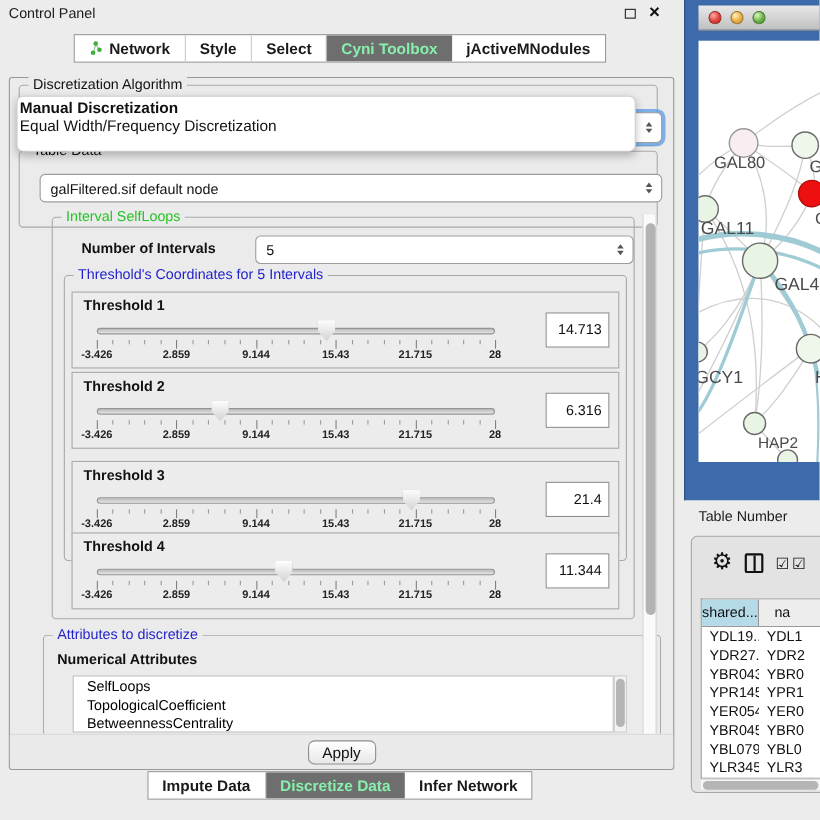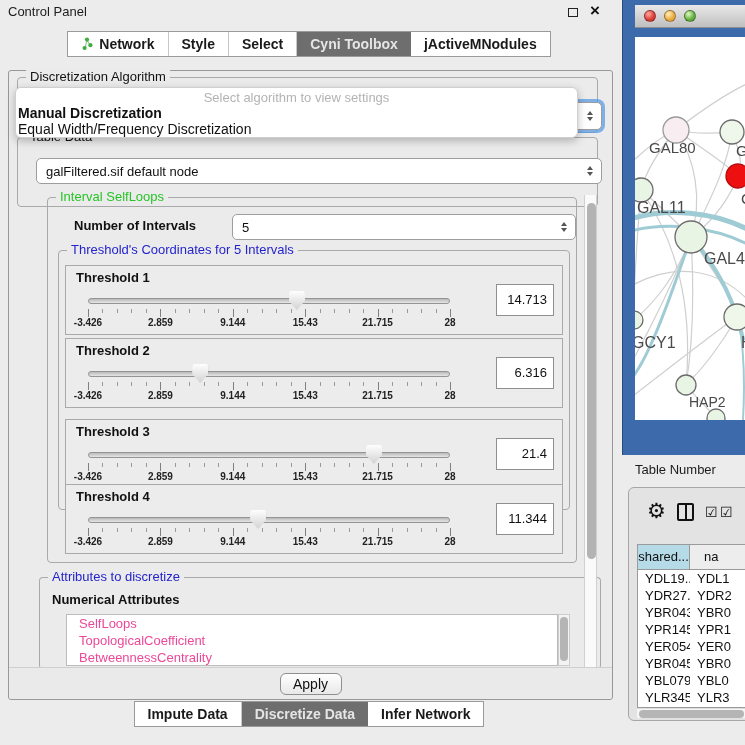--- a/index.html
+++ b/index.html
@@ -11,21 +11,21 @@
   #titlebar{position:absolute;left:0;top:0;right:0;height:22px;}
   #titlebar .title{position:absolute;left:8px;top:4px;font-size:13px;color:#1c1c1c;}
   #float-btn{position:absolute;right:40px;top:8px;width:10px;height:9px;border:1.6px solid #222;}
   #close-btn{position:absolute;right:18px;top:1px;font-size:17px;font-weight:900;color:#111;line-height:20px;}
 
   
   .tabstrip{display:inline-flex;background:#fff;border:1px solid #9a9a9a;border-radius:0;overflow:hidden;}
   .tabstrip .tab{display:flex;align-items:center;gap:5px;padding:4px 13px;font-size:14px;font-weight:600;
      color:#1a1a1a;border-right:1px solid #c9c9c9;white-space:nowrap;}
   .tabstrip .tab:last-child{border-right:none;}
-  .tabstrip .tab.selected{background:#6e6e6e;color:#e5e5e5;border-right:none;}
+  .tabstrip .tab.selected{background:#6e6e6e;color:#86efac;border-right:none;}
   #top-tabs-wrap{position:absolute;left:0;top:31px;width:618px;text-align:center;}
   #bottom-tabs-wrap{position:absolute;left:0;top:701px;width:618px;text-align:center;}
 
   
   #main-pane{position:absolute;left:8px;top:70px;width:605px;height:630px;background:#ebebeb;
      border:1px solid #989898;border-radius:3px;}
 
   .group{position:absolute;border:1px solid #a9a9a9;border-radius:4px;}
   .group>.gtitle{position:absolute;left:8px;top:-9px;background:#ebebeb;padding:0 4px;font-size:13px;color:#111;}
   .gtitle.green{color:#27c427;}
@@ -64,21 +64,21 @@
   .slider .ticks i{position:absolute;top:0;width:1px;background:#9a9a9a;}
   .slider .tlabels{position:absolute;left:0;top:23px;width:100%;height:11px;}
   .slider .tlabels b{position:absolute;width:60px;margin-left:-30px;text-align:center;
       font-size:10px;font-weight:700;color:#222;letter-spacing:0;}
   .thr-value{position:absolute;right:8px;top:18px;width:58px;height:32px;background:#fff;border:1px solid #8f8f8f;
       font-size:13px;color:#111;text-align:right;line-height:30px;padding-right:6px;}
 
   
   #attr-subtitle{position:absolute;left:12px;top:14px;font-size:13px;font-weight:700;color:#111;}
   #attr-list{position:absolute;left:26px;top:36px;width:492px;height:52px;background:#fff;border:1px solid #bbb;overflow:hidden;}
-  #attr-list .item{font-size:13px;color:#ec4899;padding-left:12px;height:17px;line-height:17px;}
+  #attr-list .item{font-size:13px;color:#000000;padding-left:12px;height:17px;line-height:17px;}
   #attr-scroll{position:absolute;left:518px;top:36px;width:12px;height:52px;background:#f3f3f3;border:1px solid #ccc;}
   #attr-scroll .thumb{position:absolute;left:1px;top:2px;width:8px;height:44px;background:#b5b5b5;border-radius:4px;}
 
   
   #apply-bar{position:absolute;left:0;right:0;bottom:0;height:32px;border-top:1px solid #cfcfcf;
      background:#eaeaea;display:flex;align-items:center;justify-content:center;border-radius:0 0 3px 3px;}
   #apply-btn{min-width:62px;height:22px;background:linear-gradient(#ffffff,#e8e8e8);border:1px solid #8f8f8f;
      border-radius:6px;font-size:14px;color:#111;text-align:center;line-height:20px;padding:0 10px;}
 
   
@@ -387,21 +387,20 @@
     <div class="vscroll" style="left:575px;top:124px;height:472px;">
       <div class="thumb" style="top:8px;height:356px;"></div>
     </div>
 
     <div id="apply-bar">
       <div id="apply-btn">Apply</div>
     </div>
   </div>
 
   <div id="algo-popup">
-    <div class="ph">Select algorithm to view settings</div>
     <div id="popup-options">
         <div class="opt bold">Manual Discretization</div>
         <div class="opt">Equal Width/Frequency Discretization</div>
       </div>
   </div>
 
   <div id="bottom-tabs-wrap">
     <div class="tabstrip" id="bottom-tabs">
         <div class="tab">
           <span>Impute Data</span>

